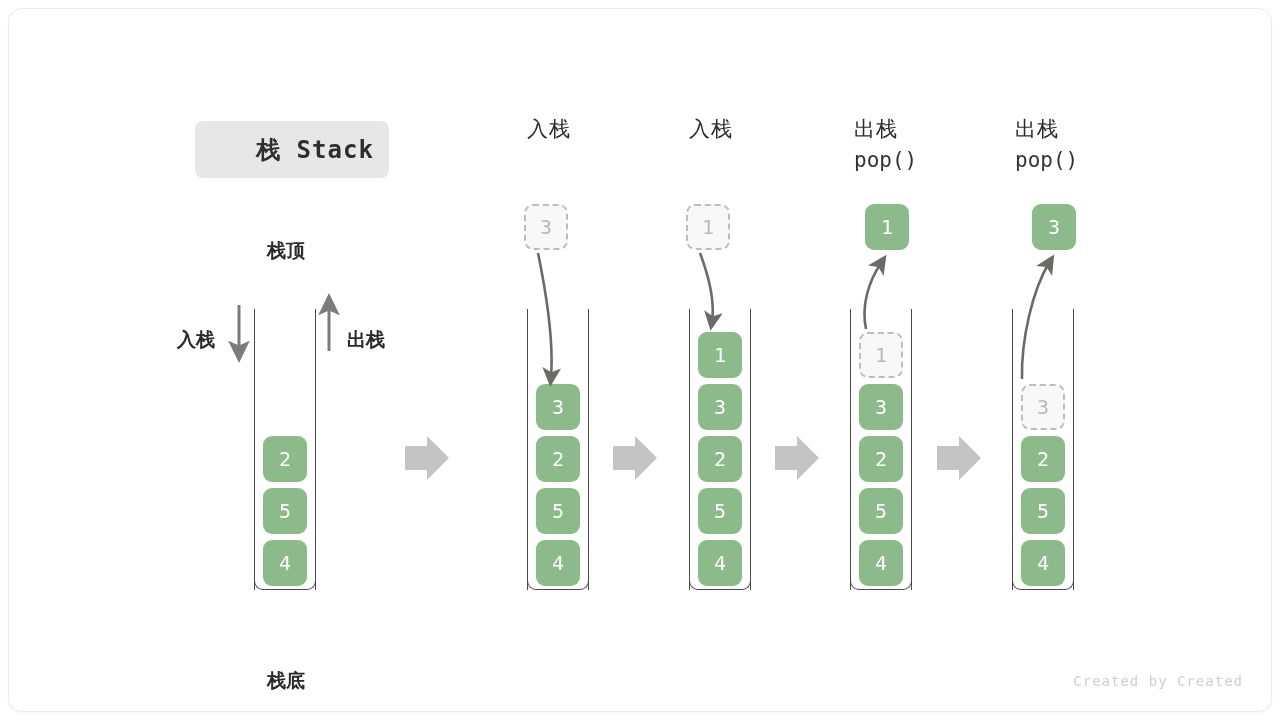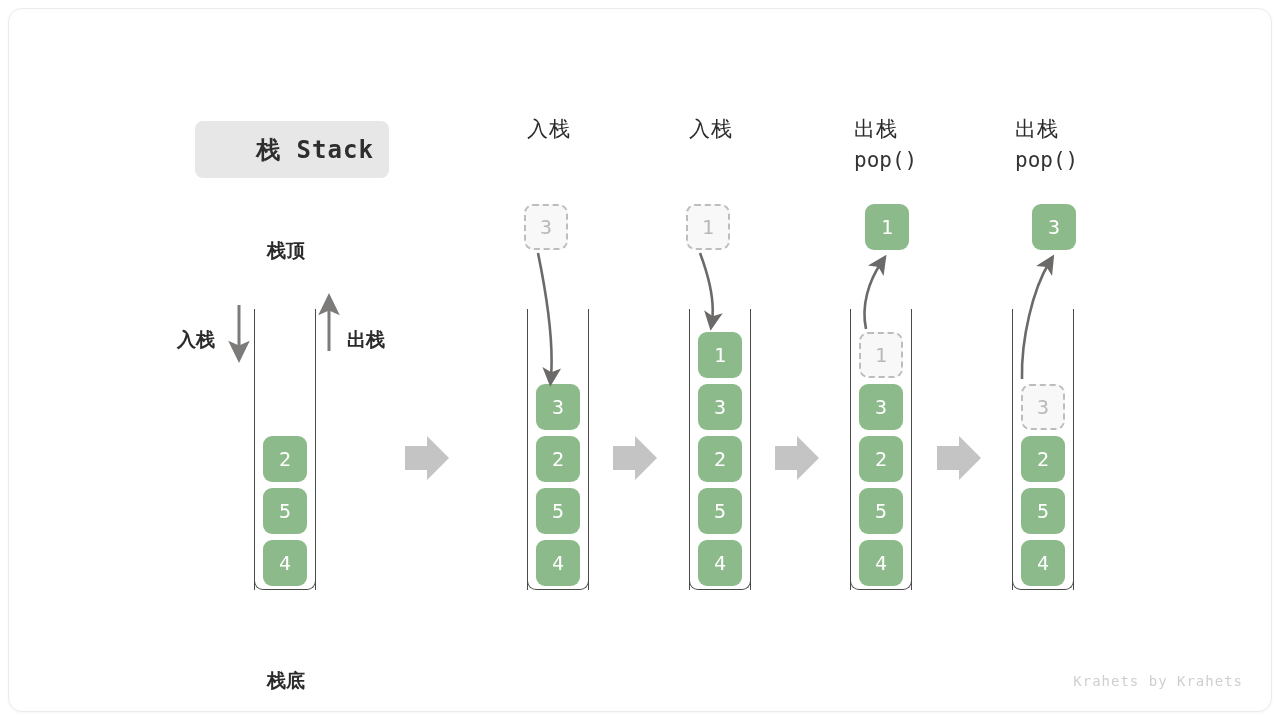--- a/index.html
+++ b/index.html
@@ -284,15 +284,15 @@
       <path d="M604,437 L626,437 L626,427 L648,449 L626,471 L626,461 L604,461 Z" fill="#c4c4c4"></path>
     </g>
     <g>
       <path d="M766,437 L788,437 L788,427 L810,449 L788,471 L788,461 L766,461 Z" fill="#c4c4c4"></path>
     </g>
     <g>
       <path d="M928,437 L950,437 L950,427 L972,449 L950,471 L950,461 L928,461 Z" fill="#c4c4c4"></path>
     </g>
   </svg>
 
-  <div class="footer">Krahets by Krahets</div>
+  <div class="footer">Created by Created</div>
 
 </div>
 
 </body></html>

